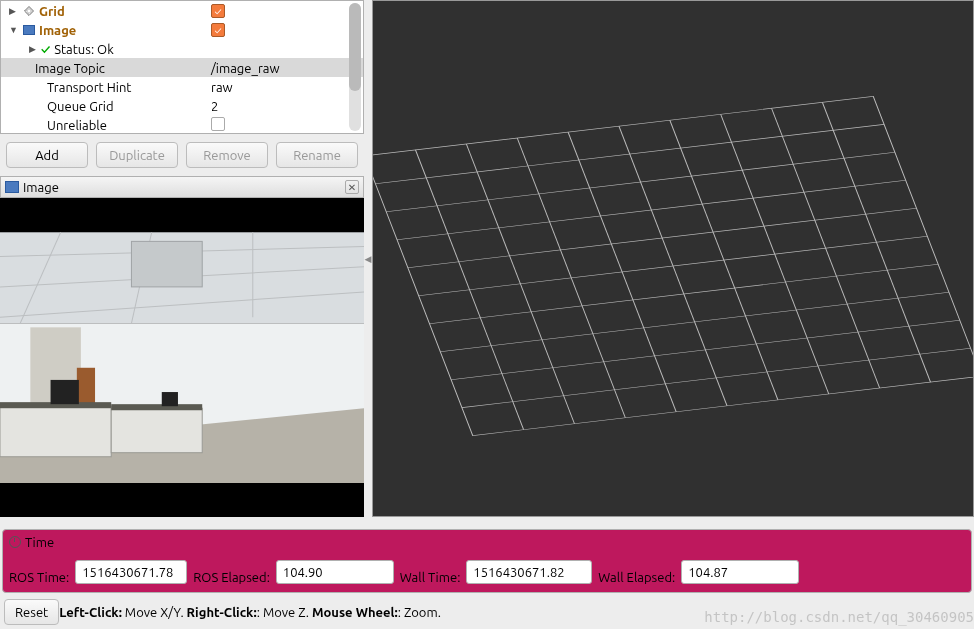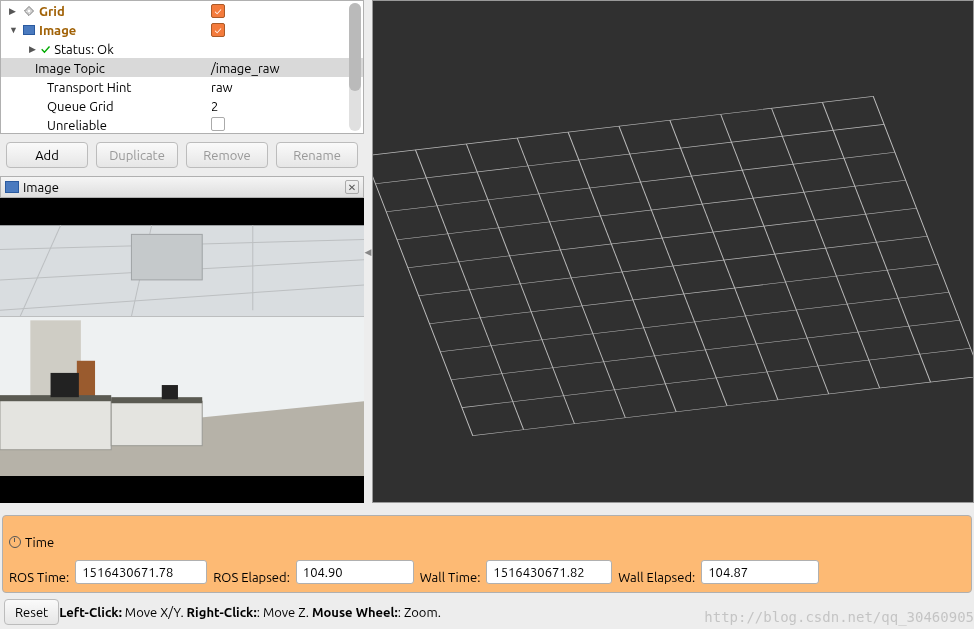--- a/index.html
+++ b/index.html
@@ -22,21 +22,21 @@
   .btn { flex: 1; height: 26px; background: linear-gradient(#fafafa,#e6e6e6); border: 1px solid #bcbcbc; border-radius: 4px; display: flex; align-items: center; justify-content: center; cursor: pointer; }
   .btn.disabled { color: #999; }
   .panel-hdr { height: 22px; background: linear-gradient(#f5f5f5,#dedede); border: 1px solid #b0b0b0; display: flex; align-items: center; padding: 0 4px; }
   .panel-hdr .pic-ic { width: 14px; height: 12px; background: #4a7abf; border: 1px solid #2a5a9f; margin-right: 4px; }
   .panel-hdr .close { margin-left: auto; width: 14px; height: 14px; border: 1px solid #aaa; border-radius: 2px; font-size: 10px; display: flex; align-items: center; justify-content: center; color: #555; }
   .img-body { flex: 1; background: #000; display: flex; align-items: center; justify-content: center; overflow: hidden; }
   .img-body svg { width: 100%; }
   .viewport { flex: 1; background: #303030; position: relative; overflow: hidden; border: 1px solid #999; }
   .viewport svg { position: absolute; inset: 0; }
   .collapse-handle { width: 8px; background: #ededed; display: flex; align-items: center; justify-content: center; color: #888; font-size: 9px; }
-  .time-panel { border: 1px solid #b0b0b0; border-radius: 4px; margin: 12px 2px 2px; padding: 16px 6px 8px; background: #fdba74; }
+  .time-panel { border: 1px solid #b0b0b0; border-radius: 4px; margin: 12px 2px 2px; padding: 2px 6px 8px; background: #be185d; }
   .time-hdr { display: flex; align-items: center; gap: 4px; height: 20px; }
   .clock-ic { width: 12px; height: 12px; border: 1.5px solid #555; border-radius: 50%; position: relative; }
   .clock-ic::after { content: ""; position: absolute; left: 4px; top: 1px; width: 1px; height: 4px; background: #555; }
   .time-row { display: flex; align-items: flex-end; gap: 6px; margin-top: 8px; }
   .time-row label { white-space: nowrap; }
   .txt { height: 24px; background: #fff; border: 1px solid #b0b0b0; border-radius: 3px; padding: 0 6px; display: flex; align-items: center; }
   .status-row { display: flex; align-items: center; padding: 4px 4px; }
   .status-row .btn { flex: 0 0 auto; padding: 0 10px; }
   .watermark { position: absolute; right: 0; bottom: 4px; color: rgba(120,120,120,0.35); font-size: 14px; font-family: monospace; pointer-events: none; }
   .green-check { color: #0a0; font-weight: bold; }
@@ -184,21 +184,21 @@
   </div>
 </div>
 
 <div class="time-panel">
   <div class="time-hdr">
     <span class="clock-ic"></span>
     <span>Time</span>
   </div>
   <div class="time-row">
     <label>ROS Time:</label>
-    <span class="txt" style="width:132px">1516430671.78</span>
+    <span class="txt" style="width:112px">1516430671.78</span>
     <label>ROS Elapsed:</label>
     <span class="txt" style="width:118px">104.90</span>
     <label>Wall Time:</label>
     <span class="txt" style="width:126px">1516430671.82</span>
     <label>Wall Elapsed:</label>
     <span class="txt" style="width:118px">104.87</span>
   </div>
 </div>
 
 <div class="status-row">

